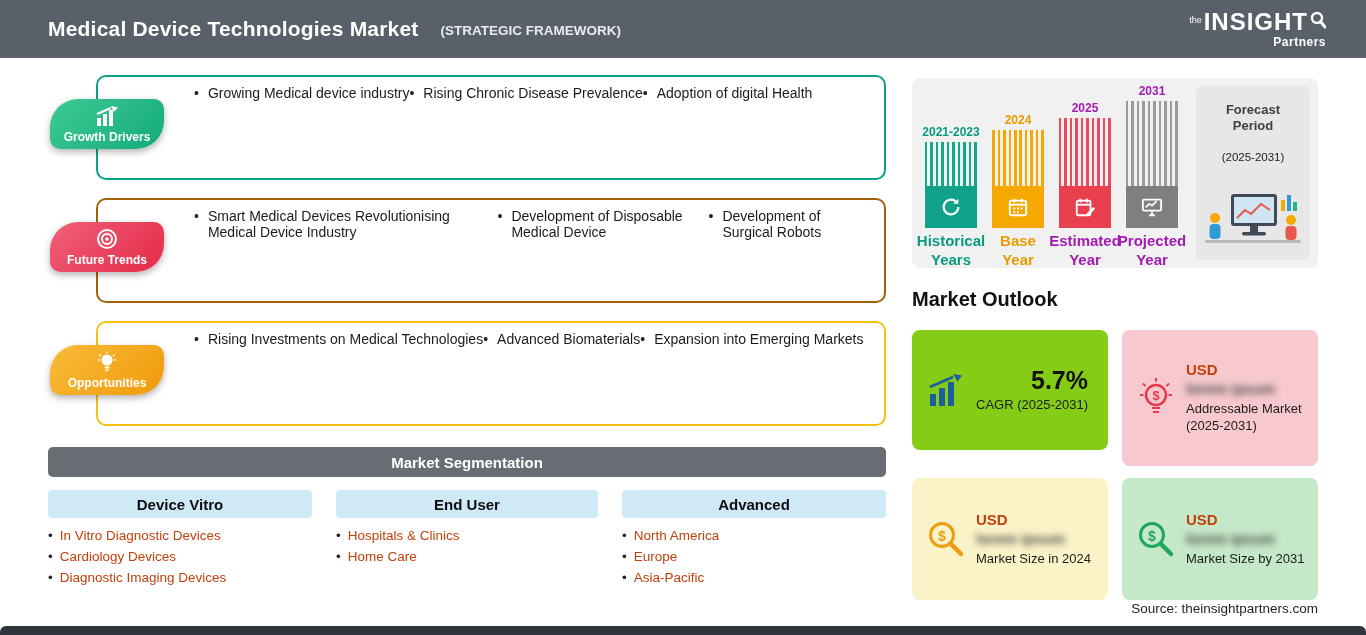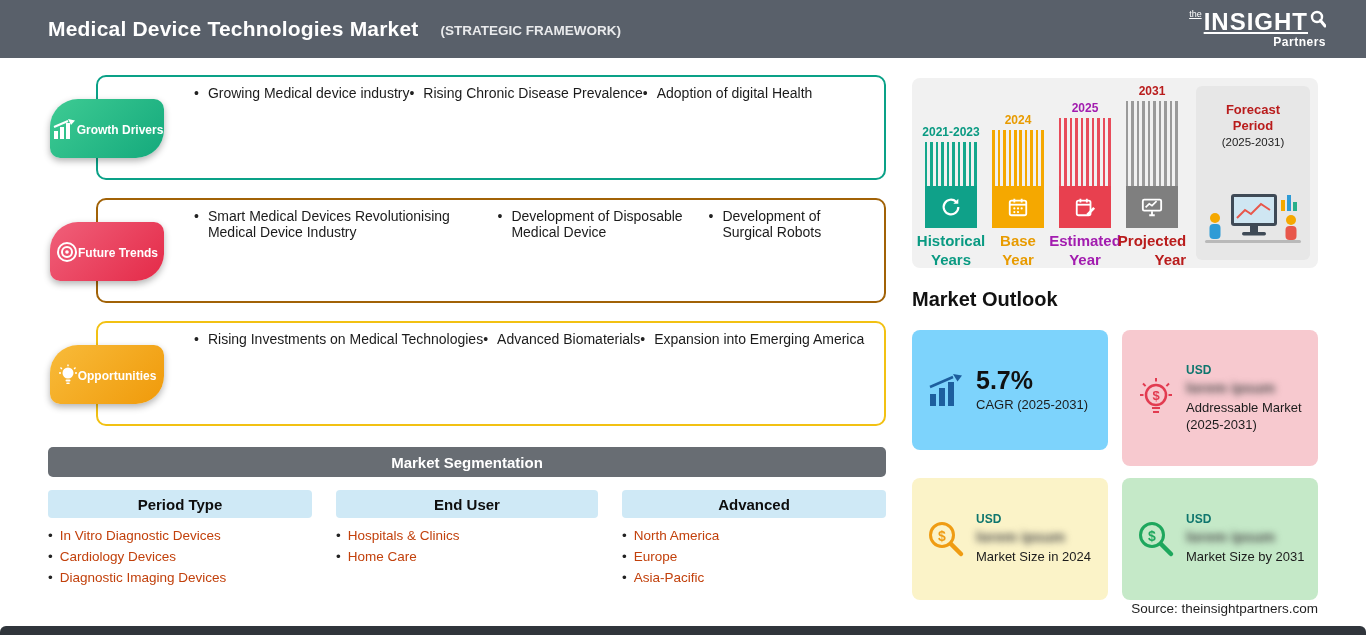--- a/index.html
+++ b/index.html
@@ -7,39 +7,39 @@
   html,body { background:#e9e9e9; }
   body { font-family:"Liberation Sans", sans-serif; }
   #stage { position:relative; width:1366px; height:635px; background:#ffffff; overflow:hidden; }
 
   
   .header { position:absolute; left:0; top:0; width:1366px; height:58px; background:#59606a;
             display:flex; align-items:center; padding:0 40px 0 48px;gap:12px; }
   .header-title { color:#ffffff; font-size:21px; font-weight:bold; letter-spacing:.2px; }
   .header-subtitle { color:#e9eaec; font-size:13.5px; font-weight:bold; margin-left:10px; padding-top:3px; }
   .logo { margin-left:auto; color:#fff; text-align:right; line-height:1; }
-  .logo-top { display:flex; align-items:flex-start;text-decoration:underline; }
+  .logo-top { display:flex; align-items:center; }
   .logo-the { font-size:9px; margin-right:2px; padding-bottom:4px; }
   .logo-name { font-size:24px; font-weight:bold; letter-spacing:1px; }
   .logo-mag { margin-left:2px; margin-bottom:2px; }
   .logo-sub { font-size:12px; font-weight:bold; margin-top:2px; letter-spacing:.5px; }
 
   
   .section-box { position:absolute; left:96px; width:790px; height:105px; border-radius:10px;
                  background:#fff; display:flex; }
   .sec-growth { top:75px;  border:2px solid #0aa187; }
   .sec-trends { top:198px; border:2px solid #a16207; }
   .sec-opps   { top:321px; border:2px solid #f2c113; }
   .bullets { list-style:none; display:flex; justify-content:flex-start;
              padding:8px 16px 8px 96px; width:100%; }
   .bullets li { font-size:14px; color:#1b1b1b; display:flex; align-items:baseline; }
   .bullets li::before { content:"•"; font-size:14px; margin-right:9px; color:#222; }
 
-  .badge { position:absolute; left:50px; width:114px; height:59px; border-radius:28px 10px 28px 10px;
-           display:flex; flex-direction:row; align-items:center; justify-content:center;
+  .badge { position:absolute; left:50px; width:114px; height:50px; border-radius:28px 10px 28px 10px;
+           display:flex; flex-direction:column; align-items:center; justify-content:center;
            box-shadow:0 3px 7px rgba(0,0,0,.3); color:#fff; z-index:3; }
   .badge-growth { top:99px;  background:linear-gradient(135deg,#3ecb93,#14a97c); }
   .badge-trends { top:222px; background:linear-gradient(135deg,#f0607a,#e42a48); }
   .badge-opps   { top:345px; background:linear-gradient(135deg,#f8bb3a,#f09a0a); }
   .badge-icon { height:22px; display:flex; align-items:center; }
   .badge-label { font-size:12px; font-weight:bold; margin-top:3px; }
 
   
   .seg-bar { position:absolute; left:48px; top:447px; width:838px; height:30px; background:#686d73;
              border-radius:5px; color:#fff; font-size:15px; font-weight:bold;
@@ -71,39 +71,39 @@
   .tl-c0 .tl-bar{height:86px;}  .tl-c1 .tl-bar{height:98px;} .tl-c2 .tl-bar{height:110px;} .tl-c3 .tl-bar{height:132px;}
   .tl-c0 .tl-stripes{background:repeating-linear-gradient(90deg,#14a78c 0 2.5px,#f1f1f1 2.5px 5.5px);}
   .tl-c1 .tl-stripes{background:repeating-linear-gradient(90deg,#f5a800 0 2.5px,#f1f1f1 2.5px 5.5px);}
   .tl-c2 .tl-stripes{background:repeating-linear-gradient(90deg,#e84b5a 0 2.5px,#f1f1f1 2.5px 5.5px);}
   .tl-c3 .tl-stripes{background:repeating-linear-gradient(90deg,#9a9a9a 0 2.5px,#f1f1f1 2.5px 5.5px);}
   .tl-c0 .tl-iconbox{background:#0fa189;} .tl-c1 .tl-iconbox{background:#f5a800;}
   .tl-c2 .tl-iconbox{background:#e8404f;} .tl-c3 .tl-iconbox{background:#7f7f7f;}
   .tl-c0 .tl-year,.tl-c0 .tl-label{color:#0a9a82;}
   .tl-c1 .tl-year,.tl-c1 .tl-label{color:#e89b00;}
   .tl-c2 .tl-year,.tl-c2 .tl-label{color:#a21caf;}
-  .tl-c3 .tl-year,.tl-c3 .tl-label{color:#b91c1c;text-align:right;}
+  .tl-c3 .tl-year,.tl-c3 .tl-label{color:#a21caf;}
   .tl-forecast { position:absolute; right:8px; top:8px; width:114px; height:174px; background:#e7e7e7;
                  border-radius:6px; display:flex; flex-direction:column; align-items:center; padding-top:16px; }
-  .tl-fc-title { font-size:13px; font-weight:bold; color:#b91c1c; text-align:center; line-height:1.2; width:70px; }
-  .tl-fc-sub { font-size:11.5px; color:#1c1c1c; margin-top:3px; }
+  .tl-fc-title { font-size:13px; font-weight:bold; color:#404040; text-align:center; line-height:1.2; width:70px; }
+  .tl-fc-sub { font-size:11.5px; color:#1c1c1c; margin-top:18px; }
   .tl-fc-art { margin-top:auto; margin-bottom:6px; }
 
   
   .outlook-title { position:absolute; left:912px; top:288px; font-size:20px; font-weight:bold; color:#111; }
   .ocard { position:absolute; width:196px; border-radius:8px; display:flex; align-items:center;
            padding:12px 12px; gap:8px; }
-  .ocard-1 { left:912px;  top:330px; height:120px; background:#7dd3fc; }
+  .ocard-1 { left:912px;  top:330px; height:120px; background:#84cc16;text-align:right; }
   .ocard-2 { left:1122px; top:330px; height:136px; background:#f7c9cf; }
   .ocard-3 { left:912px;  top:478px; height:122px; background:#fbf3c8; }
   .ocard-4 { left:1122px; top:478px; height:122px; background:#c5e9c8; }
   .ocard-iconcol { flex:0 0 44px; display:flex; justify-content:center; }
   .ocard-text { display:flex; flex-direction:column; }
   .ocard-big { font-size:25px; font-weight:bold; color:#111; }
-  .ocard-usd { font-size:12px; font-weight:bold; color:#0f766e; }
+  .ocard-usd { font-size:15px; font-weight:bold; color:#c2410c; }
   .ocard-blur { font-size:15px; font-weight:bold; color:#4a4a4a; filter:blur(3.5px); margin:2px 0; }
   .ocard-label { font-size:13px; color:#1c1c1c; line-height:1.3; margin-top:2px; }
 
   .source-line { position:absolute; left:912px; top:601px; width:406px; text-align:right;
                  font-size:13.5px; color:#1f1f1f; }
   .bottom-bar { position:absolute; left:0; top:626px; width:1366px; height:9px; background:#30353b;
                 border-radius:6px 6px 0 0; }
 </style>
 </head>
 <body>
@@ -180,39 +180,39 @@
 
   <div class="section-box sec-opps">
     <ul class="bullets">
       <li>
           <span>Rising Investments on Medical Technologies</span>
         </li>
       <li>
           <span>Advanced Biomaterials</span>
         </li>
       <li>
-          <span>Expansion into Emerging America</span>
+          <span>Expansion into Emerging Markets</span>
         </li>
     </ul>
   </div>
   <div class="badge badge-opps">
     <span class="badge-icon">
       <svg width="20" height="22" viewBox="0 0 20 22">
           <circle cx="10" cy="9" r="5.5" fill="#fff"></circle>
           <rect x="7.5" y="15.5" width="5" height="2" rx="1" fill="#fff"></rect>
           <rect x="8.2" y="18.5" width="3.6" height="1.6" rx="0.8" fill="#fff"></rect>
           <path d="M10 0.5v1.8M2.5 3.5l1.4 1.4M17.5 3.5l-1.4 1.4M1 9h2M17 9h2" stroke="#fff" stroke-width="1.4"></path>
         </svg>
     </span>
     <span class="badge-label">Opportunities</span>
   </div>
 
   <div class="seg-bar">Market Segmentation</div>
 
-  <div class="seg-col-header seg-h1">Period Type</div>
+  <div class="seg-col-header seg-h1">Device Vitro</div>
   <div class="seg-col-header seg-h2">End User</div>
   <div class="seg-col-header seg-h3">Advanced</div>
 
   <ul class="seg-list seg-l1">
     <li>
         <span>In Vitro Diagnostic Devices</span>
       </li>
     <li>
         <span>Cardiology Devices</span>
       </li>

